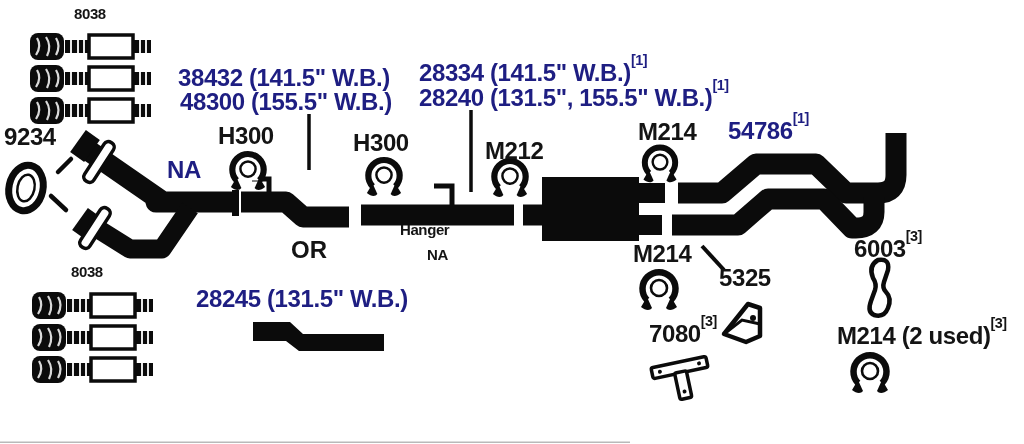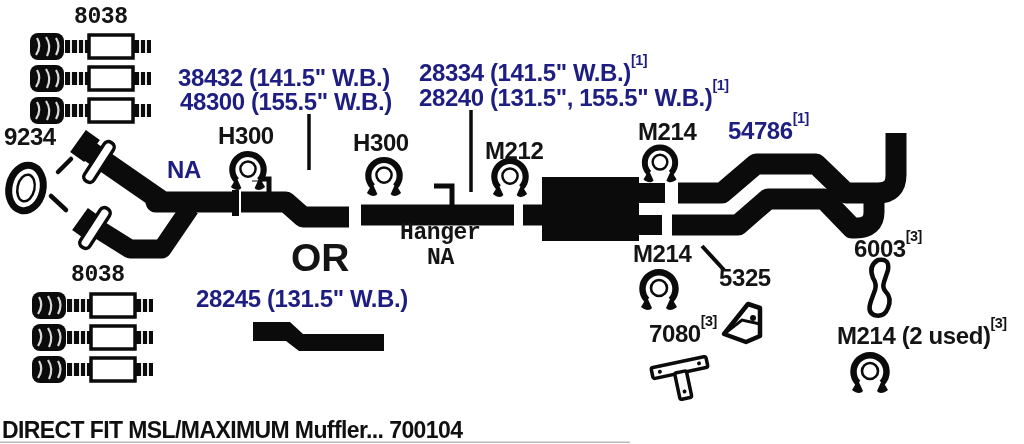--- a/index.html
+++ b/index.html
@@ -6,23 +6,23 @@
   #stage{
     position:relative;width:1024px;height:444px;background:#ffffff;overflow:hidden;
     font-family:"Liberation Sans",sans-serif;
   }
   #artwork{position:absolute;left:0;top:0;}
   .lbl{
     position:absolute;font-weight:700;font-size:24px;line-height:1;
     color:#141414;letter-spacing:-0.4px;white-space:nowrap;
   }
   .navy{color:#1e1e82;}
-  .sm{font-size:23px;font-family:Liberation Mono, monospace;}
+  .sm{font-size:15px;}
   .lg{font-size:26px;}
-  .or{font-size:39px;letter-spacing:0;}
+  .or{font-size:24px;letter-spacing:0;}
   .lbl sup{font-size:60%;position:relative;top:-7px;letter-spacing:-0.5px;}
   .title{
     position:absolute;left:2px;top:417px;font-weight:700;font-size:23px;
     color:#101010;letter-spacing:-0.6px;white-space:nowrap;
   }
 </style>
 </head>
 <body>
 
 <div id="stage">
@@ -167,14 +167,13 @@
   <div class="lbl" style="left:633px;top:242px">M214</div>
 
   <div class="lbl" style="left:719px;top:266px">5325</div>
   <div class="lbl" style="left:854px;top:236px"><span>6003</span><sup>[3]</sup></div>
   <div class="lbl" style="left:649px;top:321px"><span>7080</span><sup>[3]</sup></div>
   <div class="lbl" style="left:837px;top:323px"><span>M214 (2 used)</span><sup>[3]</sup></div>
 
   <div class="lbl sm" style="left:71px;top:264px">8038</div>
   <div class="lbl navy" style="left:196px;top:287px">28245 (131.5" W.B.)</div>
 
-  <div class="title">DIRECT FIT MSL/MAXIMUM Muffler... 700104</div>
 </div>
 
 </body></html>

